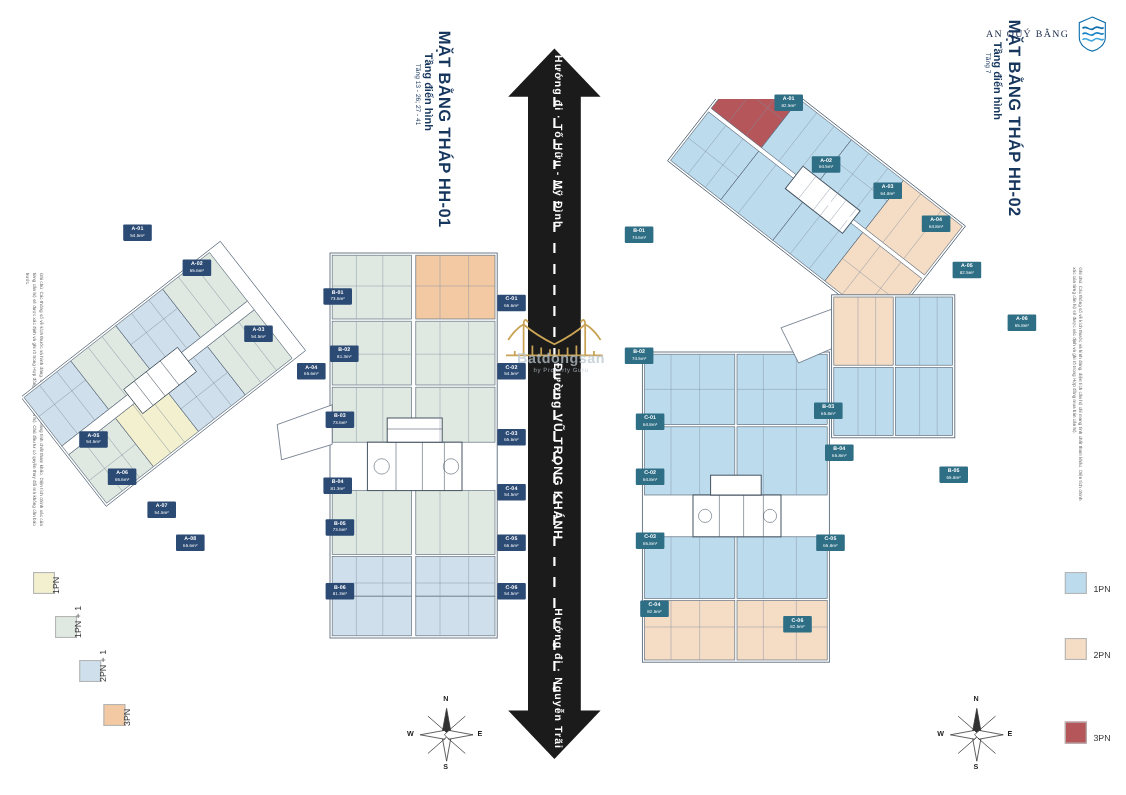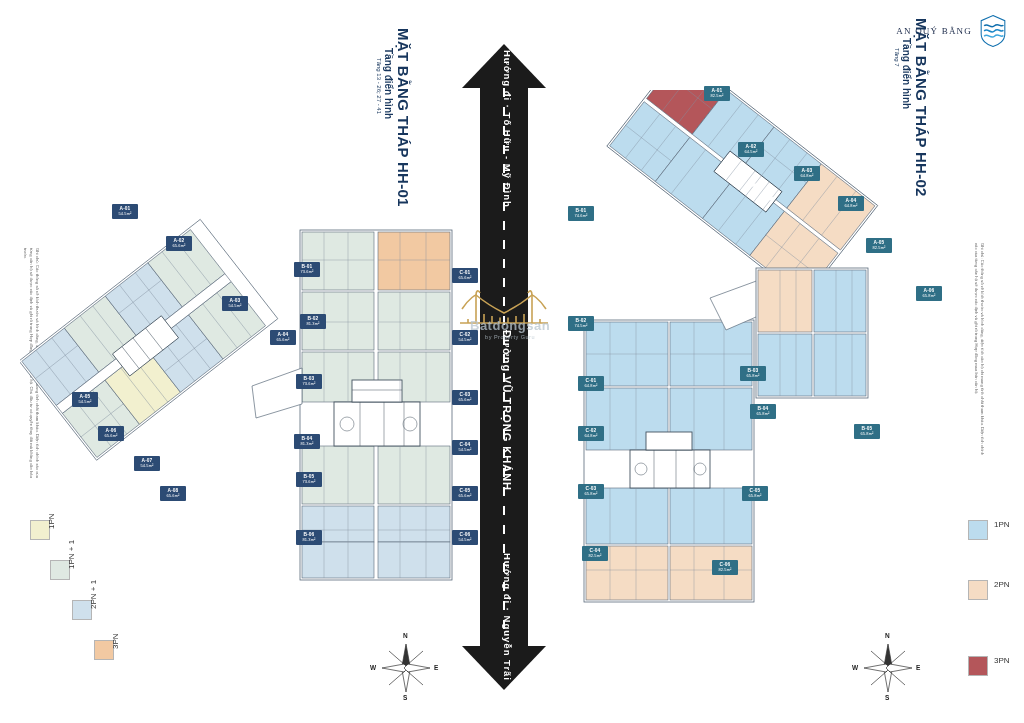--- a/index.html
+++ b/index.html
@@ -108,21 +108,21 @@
     width: 26px;
     letter-spacing: .1px;
   }
   .tag .code { font-weight: bold; font-size: 4.8px; display: block; }
   .tag .area { display: block; font-size: 4.0px; }
   .tag.teal { background: #2f6f86; }
 
   
   .legend-left { position: absolute; left: 30px; top: 520px; }
   .legend-right { position: absolute; left: 968px; top: 520px; }
-  .legend-item { position: absolute; display: flex; align-items: flex-start; gap: 6px; }
+  .legend-item { position: absolute; display: flex; align-items: flex-end; gap: 6px; }
   .swatch { width: 20px; height: 20px; border: 1px solid #b5b5b5; }
   .legend-label {
     font-size: 8px; color: #333;
     white-space: nowrap;
   }
   .legend-left .legend-label {
     transform: rotate(-90deg);
     transform-origin: left bottom;
   }
 

